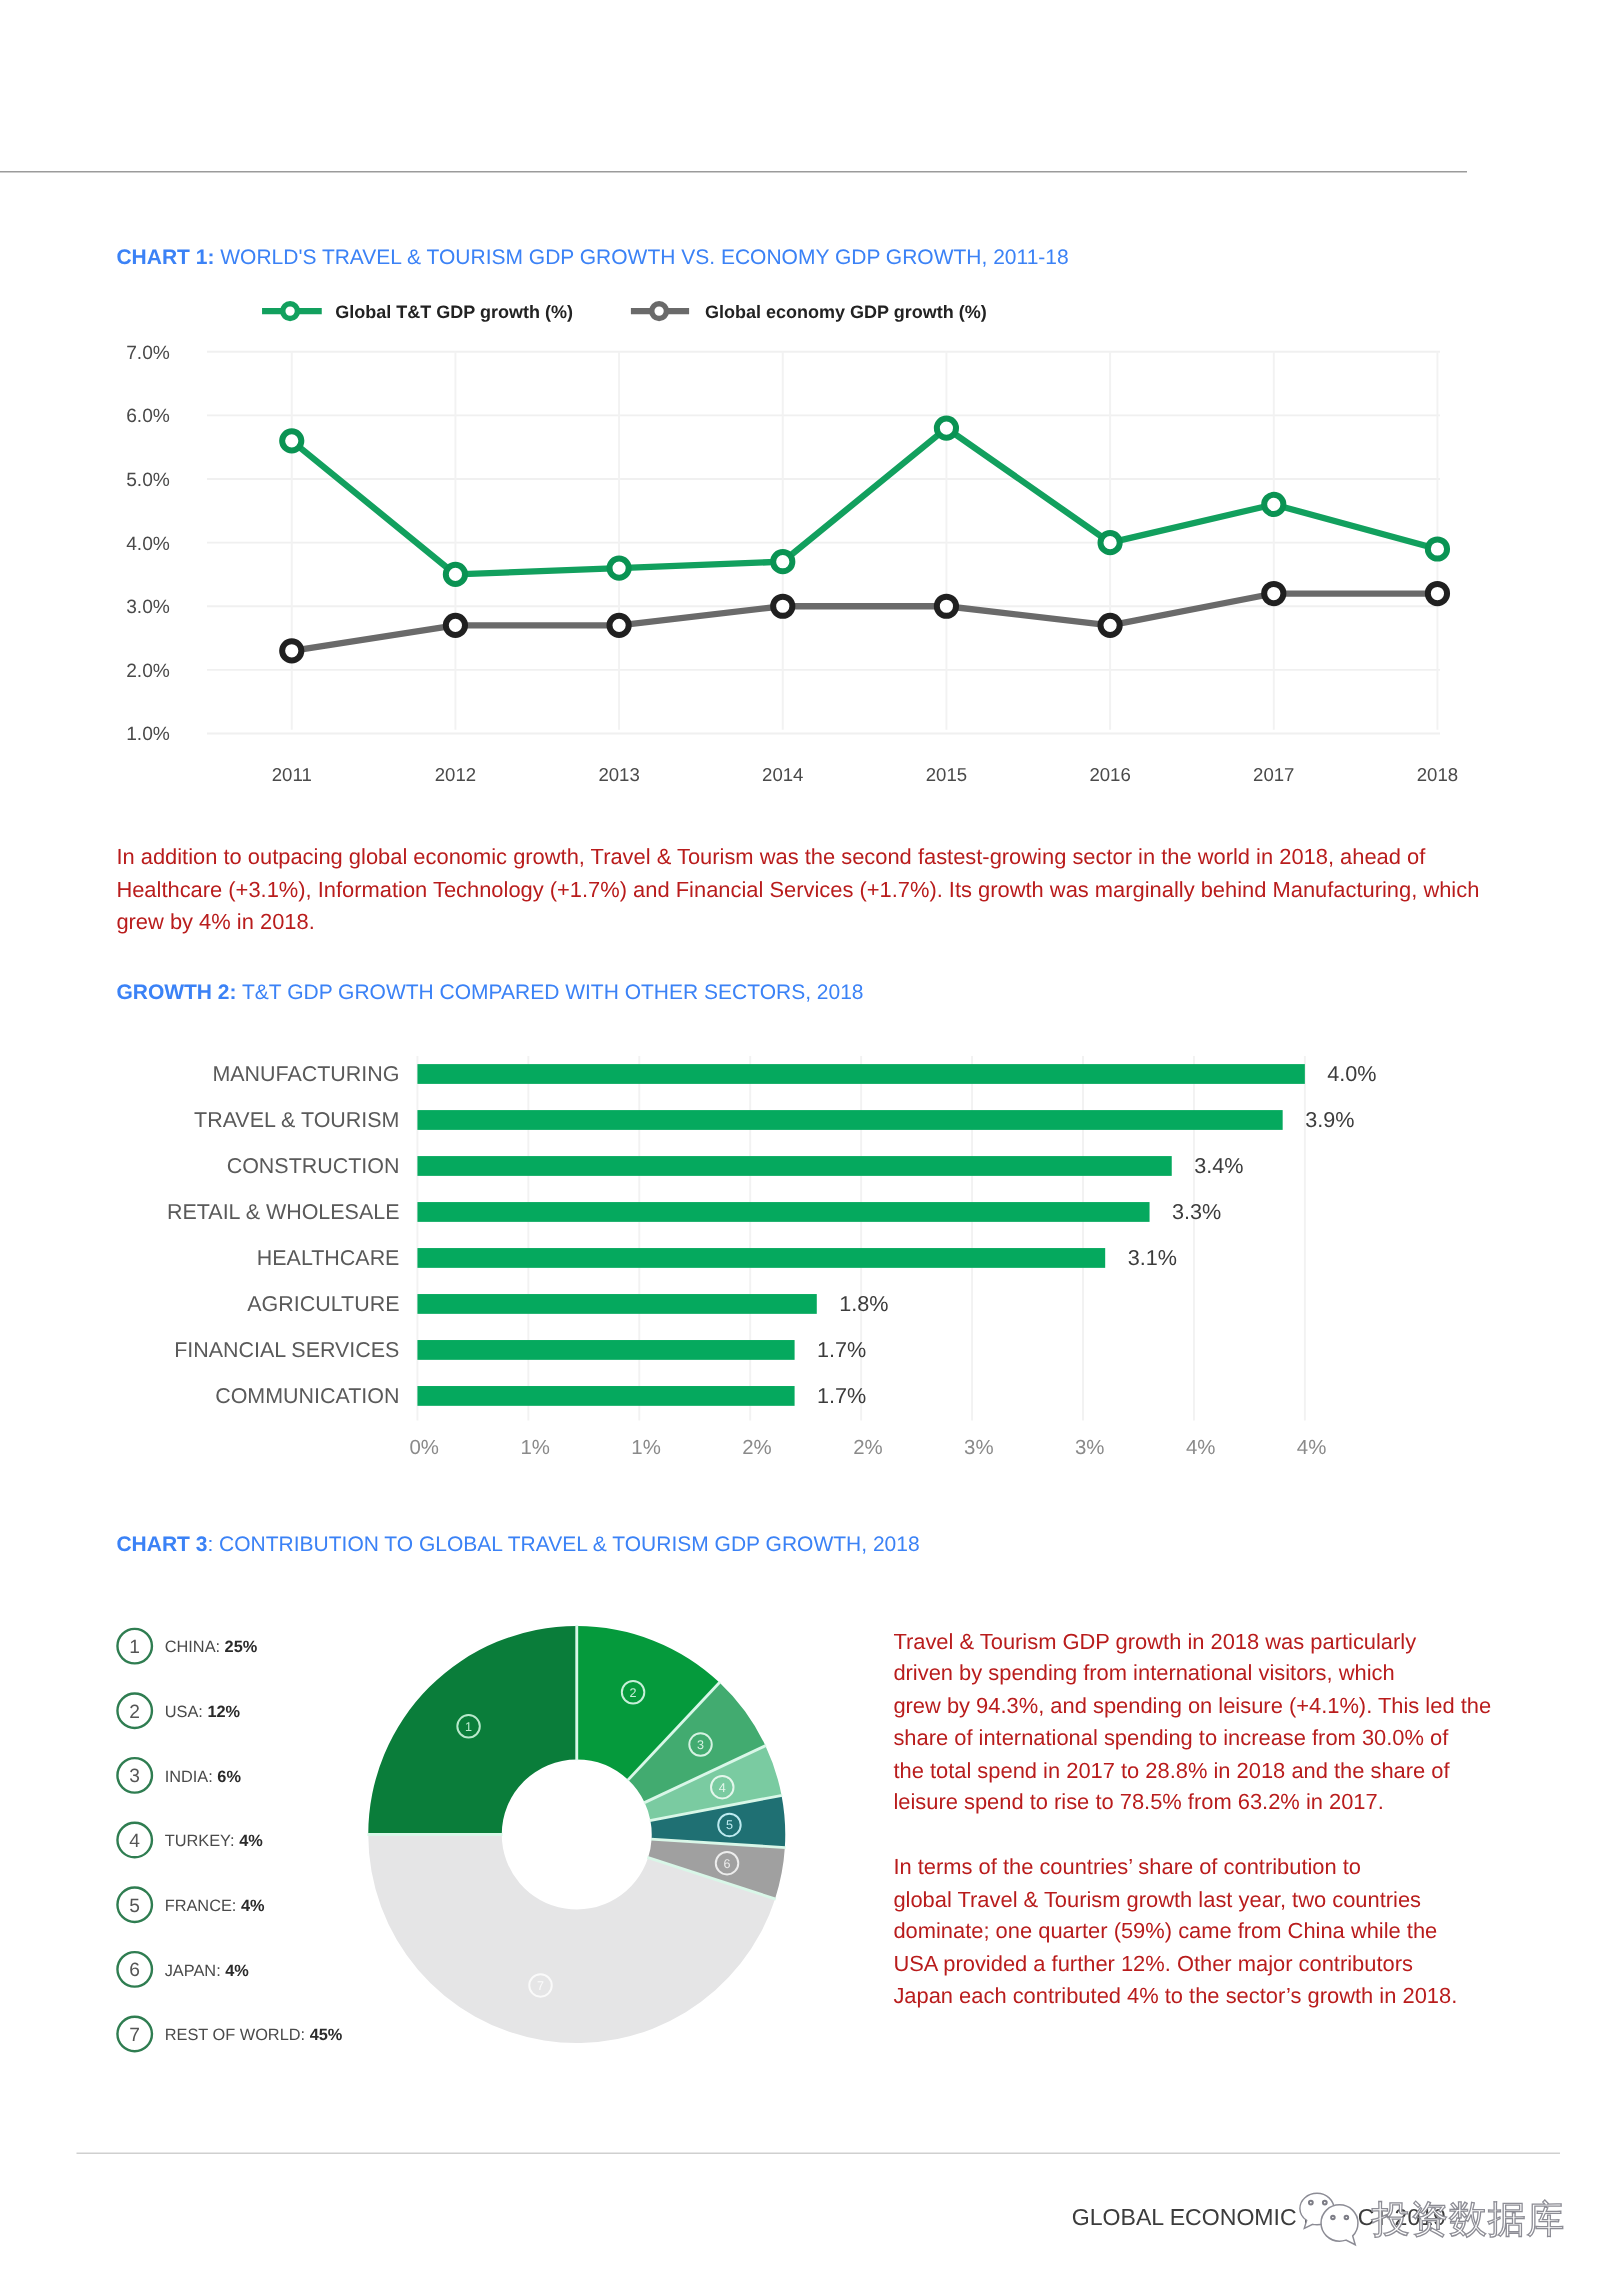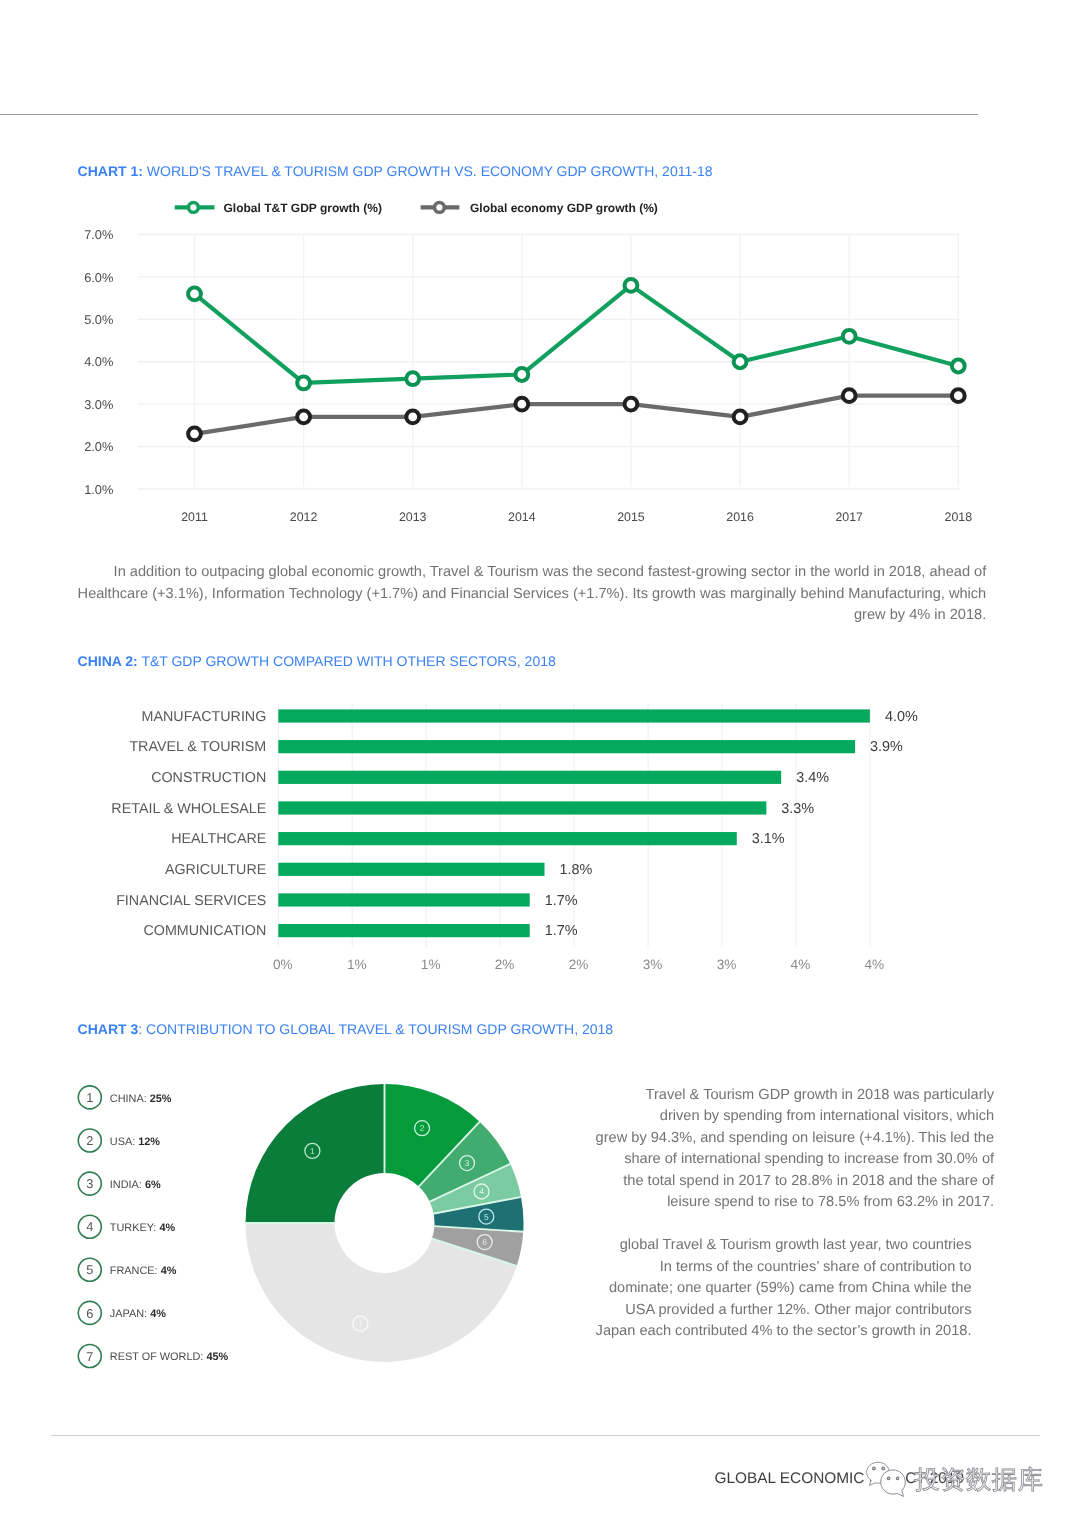--- a/index.html
+++ b/index.html
@@ -4,21 +4,21 @@
 <title>Global Economic Impact 2019</title>
 <style>
   html,body{margin:0;padding:0;}
   body{width:1080px;height:1527px;background:#ffffff;position:relative;overflow:hidden;
        font-family:"Liberation Sans",sans-serif;color:#3f3f3f;
        -webkit-font-smoothing:antialiased;text-rendering:geometricPrecision;}
   .page{position:absolute;left:0;top:0;width:1080px;height:1527px;}
   .rule{position:absolute;background:#9b9b9b;height:1px;}
   .chart-head{position:absolute;font-size:14px;letter-spacing:0;color:#3b82f6;white-space:nowrap;}
   .chart-head b{font-weight:700;}
-  .body-text{position:absolute;color:#737373;font-size:14.6px;text-align:right;}
+  .body-text{position:absolute;color:#b91c1c;font-size:14.6px;}
   .tline{white-space:nowrap;height:21.5px;line-height:21.5px;}
   svg{display:block;}
 </style>
 </head>
 <body>
 
 <div class="page">
 
   <div class="rule" style="left:0;top:114px;width:978px;"></div>
 
@@ -83,21 +83,21 @@
       <text x="470" y="212" font-size="12px" font-weight="700" fill="#222" font-family="&quot;Liberation Sans&quot;, sans-serif">Global economy GDP growth (%)</text>
     </svg>
 
   <div class="body-text" style="left:77.6px;top:562px;">
       <div class="tline">In addition to outpacing global economic growth, Travel &amp; Tourism was the second fastest-growing sector in the world in 2018, ahead of</div>
       <div class="tline">Healthcare (+3.1%), Information Technology (+1.7%) and Financial Services (+1.7%). Its growth was marginally behind Manufacturing, which</div>
       <div class="tline">grew by 4% in 2018.</div>
     </div>
 
   <div class="chart-head" style="left:77.6px;top:653.2px;">
-    <b>CHINA 2:</b><span> T&amp;T GDP GROWTH COMPARED WITH OTHER SECTORS, 2018</span>
+    <b>GROWTH 2:</b><span> T&amp;T GDP GROWTH COMPARED WITH OTHER SECTORS, 2018</span>
   </div>
 
   <svg id="chart2-svg" style="position:absolute;left:0;top:640px;" width="1080" height="360" viewBox="0 640 1080 360">
       <line x1="278.3" x2="278.3" y1="704" y2="947" stroke="#f2f2f2" stroke-width="1.3"></line>
       <line x1="352.25" x2="352.25" y1="704" y2="947" stroke="#f2f2f2" stroke-width="1.3"></line>
       <line x1="426.20000000000005" x2="426.20000000000005" y1="704" y2="947" stroke="#f2f2f2" stroke-width="1.3"></line>
       <line x1="500.15000000000003" x2="500.15000000000003" y1="704" y2="947" stroke="#f2f2f2" stroke-width="1.3"></line>
       <line x1="574.1" x2="574.1" y1="704" y2="947" stroke="#f2f2f2" stroke-width="1.3"></line>
       <line x1="648.05" x2="648.05" y1="704" y2="947" stroke="#f2f2f2" stroke-width="1.3"></line>
       <line x1="722" x2="722" y1="704" y2="947" stroke="#f2f2f2" stroke-width="1.3"></line>
@@ -196,22 +196,22 @@
 
   <div class="body-text" style="left:595.6px;top:1084.5px;">
       <div class="tline">Travel &amp; Tourism GDP growth in 2018 was particularly</div>
       <div class="tline">driven by spending from international visitors, which</div>
       <div class="tline">grew by 94.3%, and spending on leisure (+4.1%). This led the</div>
       <div class="tline">share of international spending to increase from 30.0% of</div>
       <div class="tline">the total spend in 2017 to 28.8% in 2018 and the share of</div>
       <div class="tline">leisure spend to rise to 78.5% from 63.2% in 2017.</div>
     </div>
   <div class="body-text" style="left:595.6px;top:1235px;">
+      <div class="tline">In terms of the countries’ share of contribution to</div>
       <div class="tline">global Travel &amp; Tourism growth last year, two countries</div>
-      <div class="tline">In terms of the countries’ share of contribution to</div>
       <div class="tline">dominate; one quarter (59%) came from China while the</div>
       <div class="tline">USA provided a further 12%. Other major contributors</div>
       <div class="tline">Japan each contributed 4% to the sector’s growth in 2018.</div>
     </div>
 
   <div class="rule" style="left:51px;top:1435px;width:989px;background:#cfcfcf;"></div>
   <div style="position:absolute;left:714.5px;top:1471.3px;font-size:15.4px;color:#3c3c3c;white-space:nowrap;line-height:15.4px;">GLOBAL ECONOMIC IMPACT 2019</div>
 
   <svg style="position:absolute;left:860px;top:1455px;" width="190" height="50" viewBox="0 0 190 50">
     <g>

